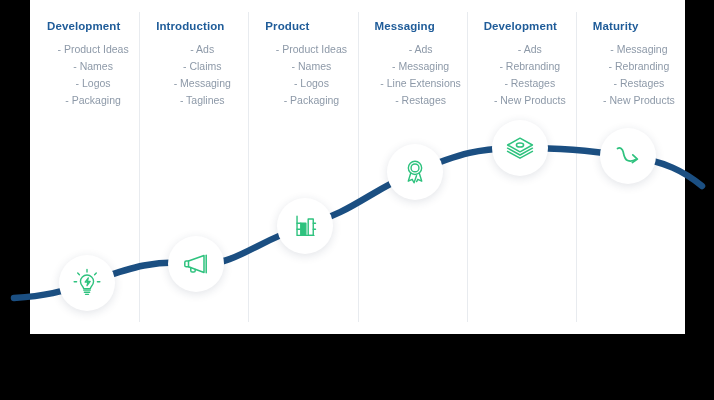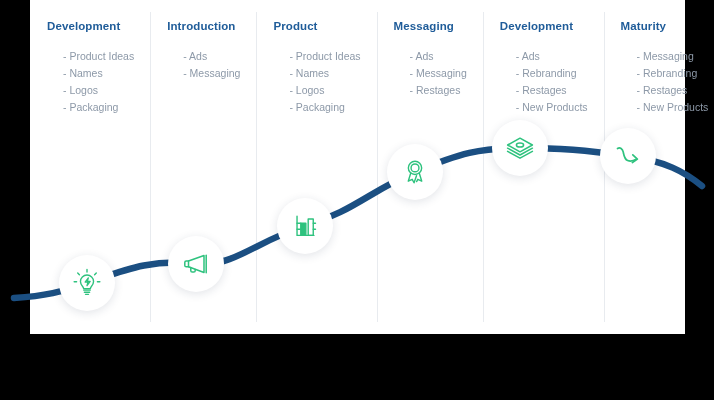--- a/index.html
+++ b/index.html
@@ -64,22 +64,23 @@
   .col-title {
     font-size: 11.5px;
     font-weight: bold;
     color: #1f5c99;
     letter-spacing: 0.1px;
     margin: 0 0 9px 0;
     white-space: nowrap;
   }
   .col-list {
     list-style: none;
-    margin: 16px;
+    margin: 5px;
     padding: 0;
+    text-align: center;
   }
   .col-list li {
     font-size: 10.5px;
     color: #8d99a8;
     line-height: 17px;
     white-space: nowrap;
   }
 
   
   .curve-layer {
@@ -130,39 +131,42 @@
         <li>- Names</li>
         <li>- Logos</li>
         <li>- Packaging</li>
       </ul>
     </div>
 
     <div class="column">
       <div class="col-title">Introduction</div>
       <ul class="col-list">
         <li>- Ads</li>
+        <li>- Claims</li>
         <li>- Messaging</li>
+        <li>- Taglines</li>
       </ul>
     </div>
 
     <div class="column">
       <div class="col-title">Product</div>
       <ul class="col-list">
         <li>- Product Ideas</li>
         <li>- Names</li>
         <li>- Logos</li>
         <li>- Packaging</li>
       </ul>
     </div>
 
     <div class="column">
       <div class="col-title">Messaging</div>
       <ul class="col-list">
         <li>- Ads</li>
         <li>- Messaging</li>
+        <li>- Line Extensions</li>
         <li>- Restages</li>
       </ul>
     </div>
 
     <div class="column">
       <div class="col-title">Development</div>
       <ul class="col-list">
         <li>- Ads</li>
         <li>- Rebranding</li>
         <li>- Restages</li>

